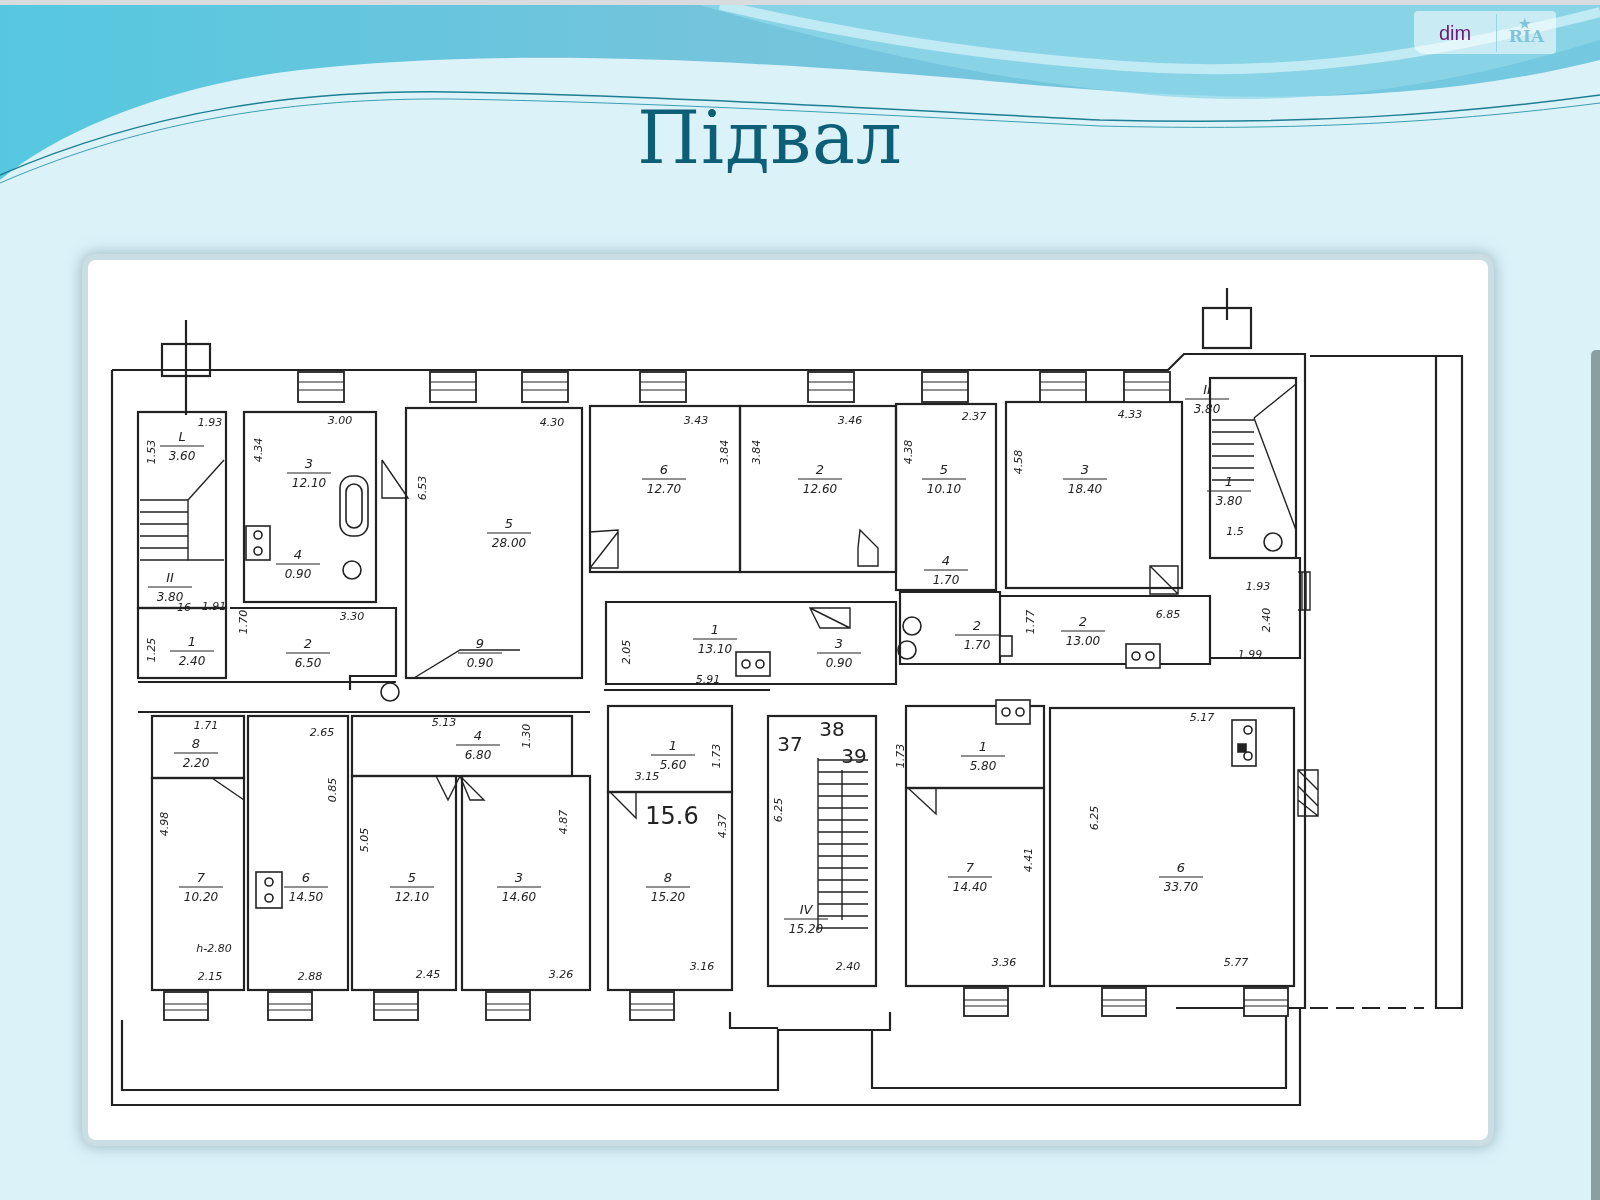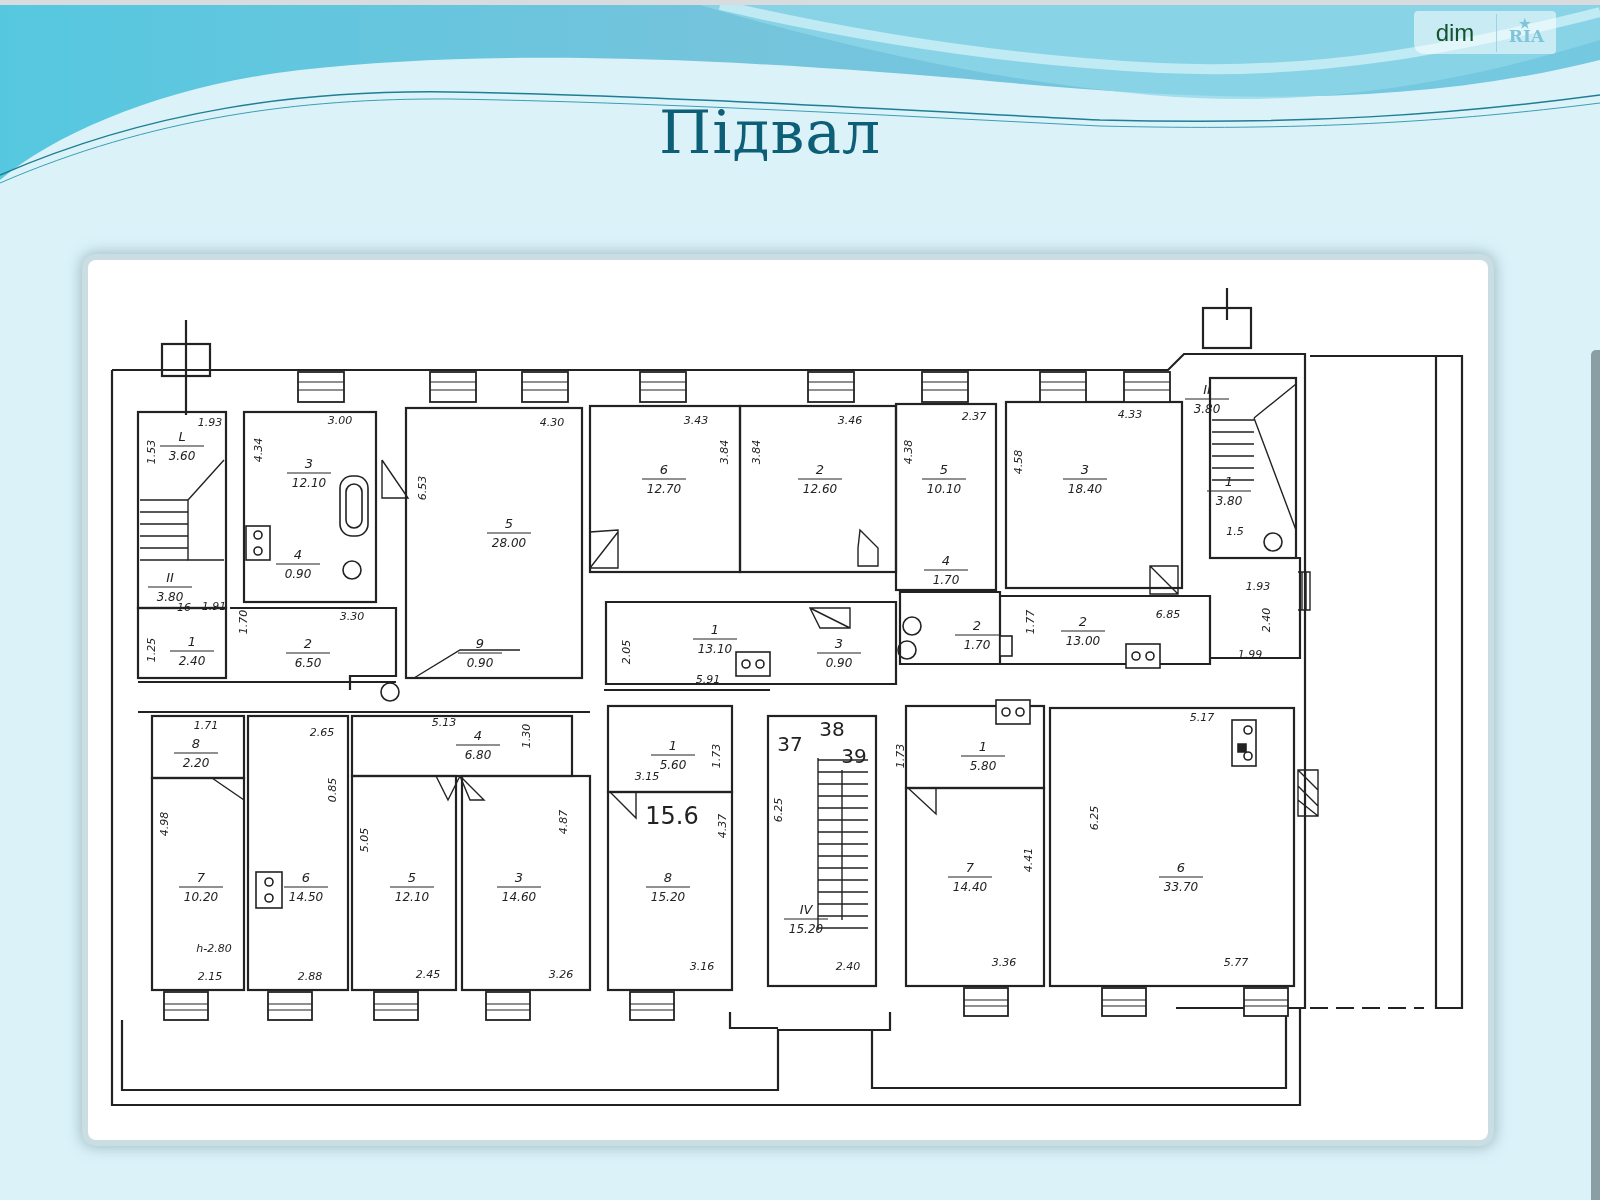--- a/index.html
+++ b/index.html
@@ -6,28 +6,28 @@
     body {
       width: 1600px; height: 1200px; overflow: hidden; position: relative;
       background: #dbf2f9;
       font-family: "Liberation Sans", sans-serif;
     }
     .top-strip { position: absolute; left: 0; top: 0; width: 1600px; height: 5px; background: #d9dcde; }
     .banner { position: absolute; left: 0; top: 5px; width: 1600px; height: 200px; }
     .slide-title {
       position: absolute; left: 560px; top: 102px; width: 420px; text-align: center;
       font-family: "DejaVu Serif", "Liberation Serif", serif;
-      font-size: 60px; line-height: 1; color: #0d5f78; letter-spacing: 1px;
+      font-size: 72px; line-height: 1; color: #0d5f78; letter-spacing: 1px;
     }
     .watermark {
       position: absolute; left: 1414px; top: 11px; width: 142px; height: 43px;
       background: rgba(255,255,255,0.55); border-radius: 4px 4px 4px 10px;
       display: flex; align-items: center;
     }
-    .wm-dim { width: 82px; text-align: center; font-size: 24px; color: #14532d; border-right: 1px solid rgba(143,205,224,0.8); line-height: 38px; }
+    .wm-dim { width: 82px; text-align: center; font-size: 20px; color: #701a75; border-right: 1px solid rgba(143,205,224,0.8); line-height: 38px; }
     .wm-ria { flex: 1; text-align: center; font-family: "DejaVu Serif", serif; font-weight: bold; font-size: 17px; color: #7fc4d8; position: relative; padding-top: 6px; }
     .wm-ria .star { position: absolute; left: 22px; top: -4px; font-size: 13px; color: #7fc4d8; }
     .plan-frame {
       position: absolute; left: 88px; top: 260px; width: 1400px; height: 880px;
       background: #fff; border-radius: 8px;
       box-shadow: 0 0 0 6px #c9dde2, 0 0 14px 8px rgba(120,150,160,0.55);
     }
     .plan-svg { position: absolute; left: 0; top: 0; }
     .scrollbar { position: absolute; left: 1591px; top: 350px; width: 9px; height: 850px; background: #8a9ea3; border-radius: 5px 0 0 0; }
     .room-label text { font-family: "DejaVu Sans", sans-serif; font-style: italic; }

